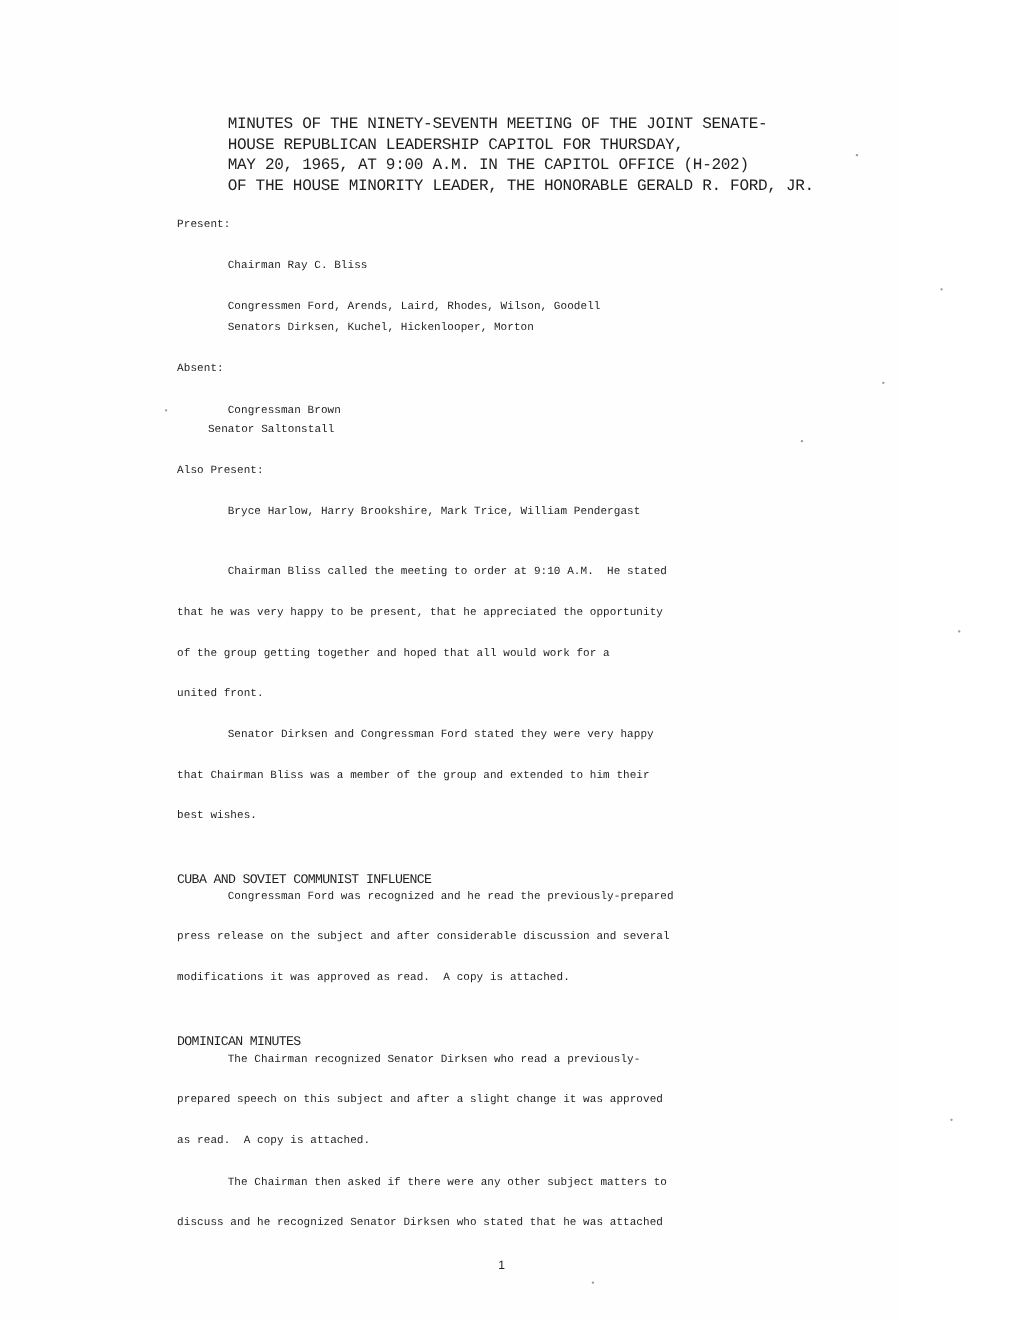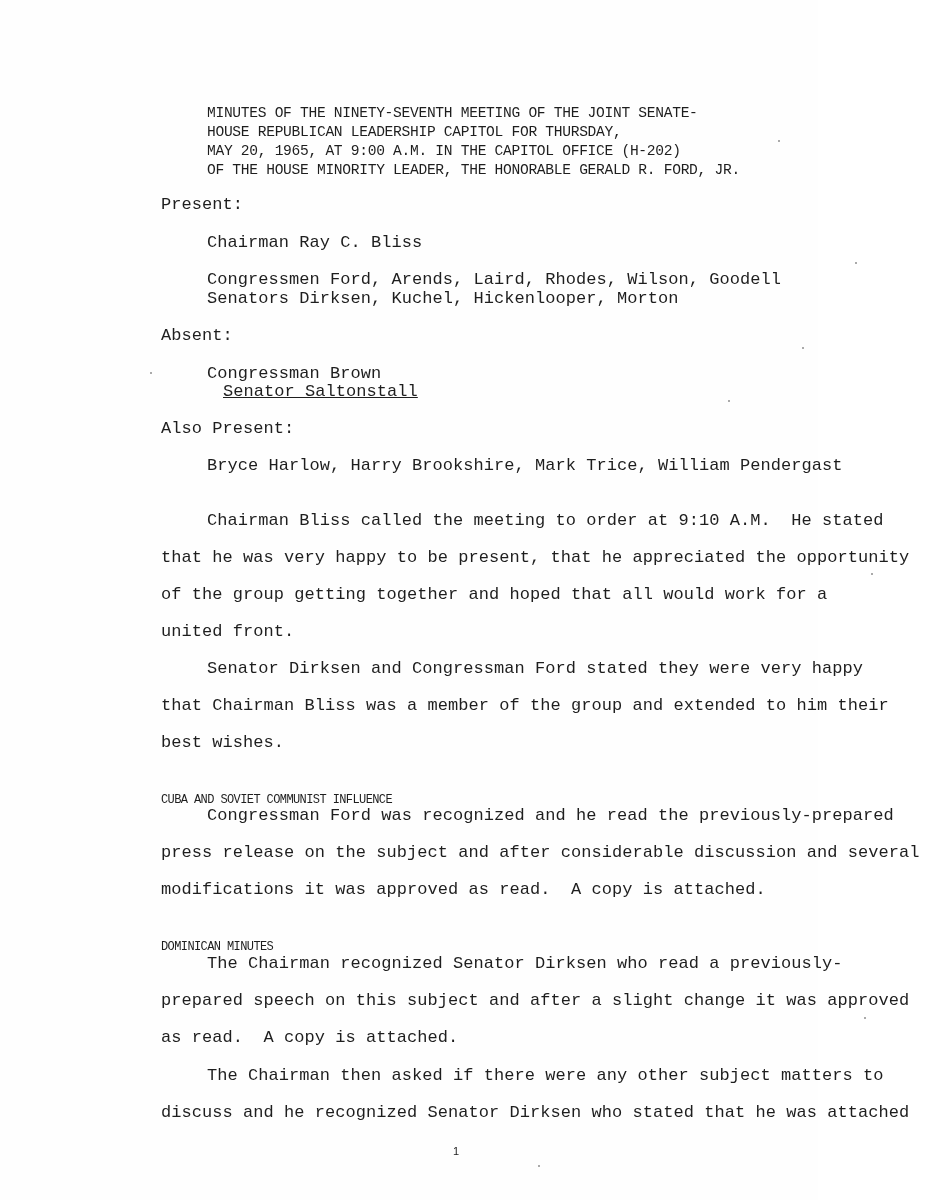--- a/index.html
+++ b/index.html
@@ -17,21 +17,21 @@
     }
     .page {
       position: absolute;
       left: 0; top: 0;
       width: 818px; height: 1200px;
       background: #fefefe;
     }
     .line {
       position: absolute;
       white-space: pre;
-      font-size: 17px;
+      font-size: 10px;
       line-height: 18px;
       letter-spacing: 0.05px;
     }
     .title .line { font-size: 14.6px; letter-spacing: -0.3px; }
     .heading {
       text-underline-offset: 3px;
       text-decoration-thickness: 1.2px;
       font-size: 12px;
       letter-spacing: -0.6px;
       margin-top: 20px;
@@ -66,21 +66,21 @@
   <div>
     <div class="line" style="left:161px;top:196px;">Present:</div>
     <div class="line" style="left:207px;top:234px;">Chairman Ray C. Bliss</div>
     <div class="line" style="left:207px;top:271px;">Congressmen Ford, Arends, Laird, Rhodes, Wilson, Goodell</div>
     <div class="line" style="left:207px;top:290px;">Senators Dirksen, Kuchel, Hickenlooper, Morton</div>
   </div>
 
   <div>
     <div class="line" style="left:161px;top:327px;">Absent:</div>
     <div class="line" style="left:207px;top:365px;">Congressman Brown</div>
-    <div class="line" style="left:223px;top:383px;text-decoration:underline;">Senator Saltonstall</div>
+    <div class="line" style="left:189px;top:383px;">Senator Saltonstall</div>
   </div>
 
   <div>
     <div class="line" style="left:161px;top:420px;">Also Present:</div>
     <div class="line" style="left:207px;top:457px;">Bryce Harlow, Harry Brookshire, Mark Trice, William Pendergast</div>
   </div>
 
   <div>
     <div class="line" style="left:207px;top:512px;">Chairman Bliss called the meeting to order at 9:10 A.M.  He stated</div>
     <div class="line" style="left:161px;top:549px;">that he was very happy to be present, that he appreciated the opportunity</div>

